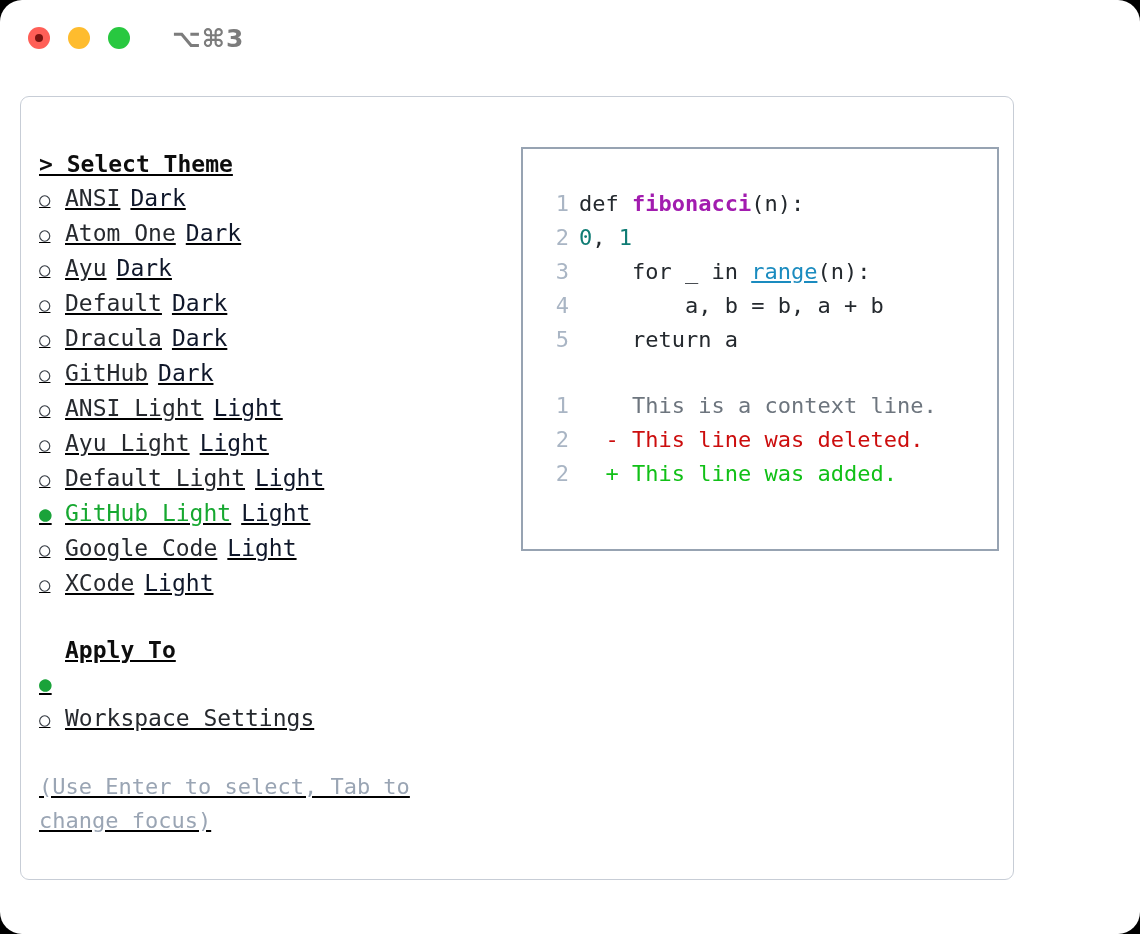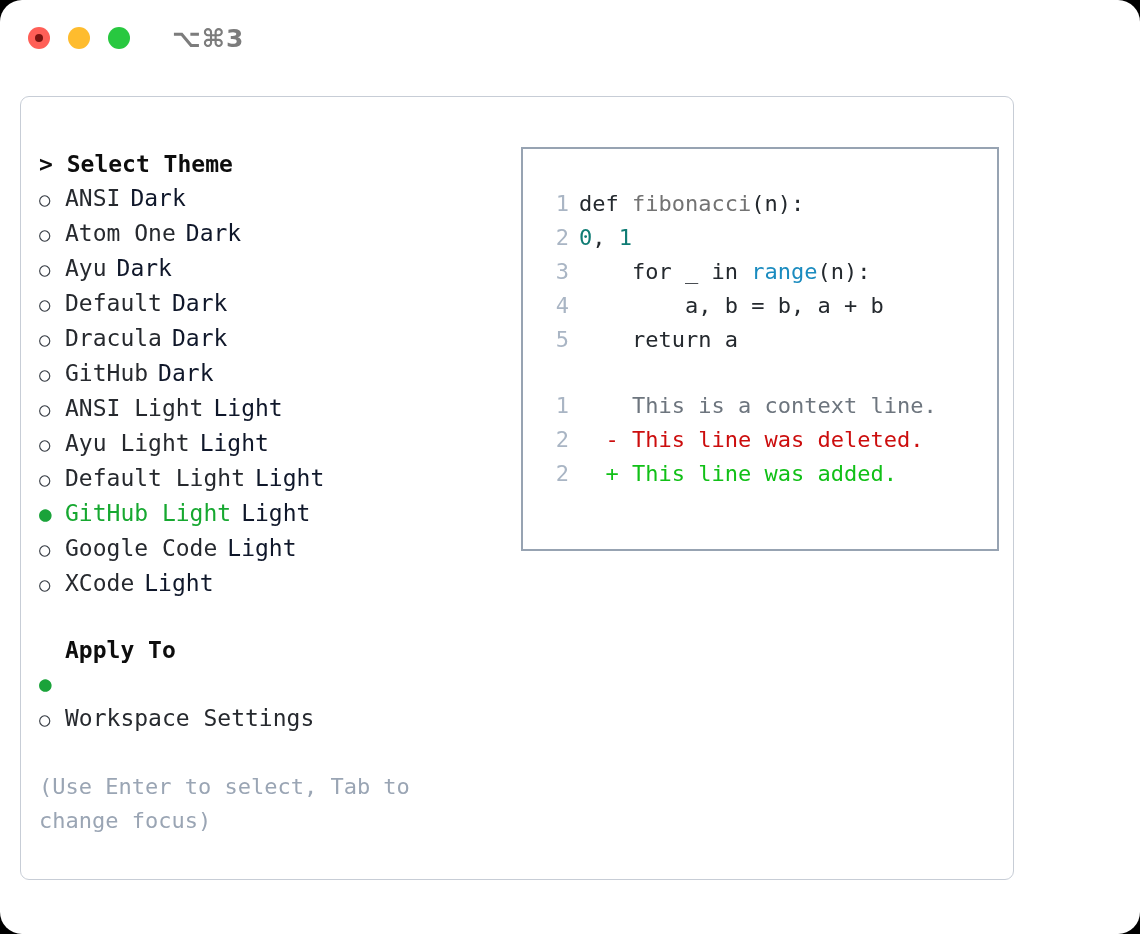--- a/index.html
+++ b/index.html
@@ -78,21 +78,21 @@
     border-radius: 9px;
     box-sizing: border-box;
     background: #ffffff;
   }
 
   .columns {
     display: flex;
     padding: 50px 0 0 18px;
     box-sizing: border-box;
   }
-  .col-left  { width: 462px; flex: 0 0 462px; }
+  .col-left  { width: 462px; flex: 0 0 462px; text-decoration: underline; }
   .col-right { flex: 1 1 auto; padding-left: 20px; }
 
   
   .section-title {
     font-size: 23px;
     font-weight: bold;
     color: #0d0d0d;
     line-height: 34px;
     white-space: pre;
     letter-spacing: 0px;
@@ -160,23 +160,23 @@
     white-space: pre;
   }
   .ln {
     color: #a9b5c4;
     width: 28px;
     flex: 0 0 28px;
     text-align: right;
     padding-right: 10px;
   }
   .code { color: #24292e; }
-  .tok-fn    { color: #737373; font-weight: normal; }
+  .tok-fn    { color: #a21caf; font-weight: bold; }
   .tok-num   { color: #0f7c74; }
-  .tok-build { color: #1a8bbf; }
+  .tok-build { color: #1a8bbf; text-decoration: underline; }
   .gap { height: 32px; }
 
   .diff-ctx { color: #6d757e; }
   .diff-del { color: #cc0d0d; }
   .diff-add { color: #11c017; }
 </style>
 </head>
 <body>
 
 <div class="window">

